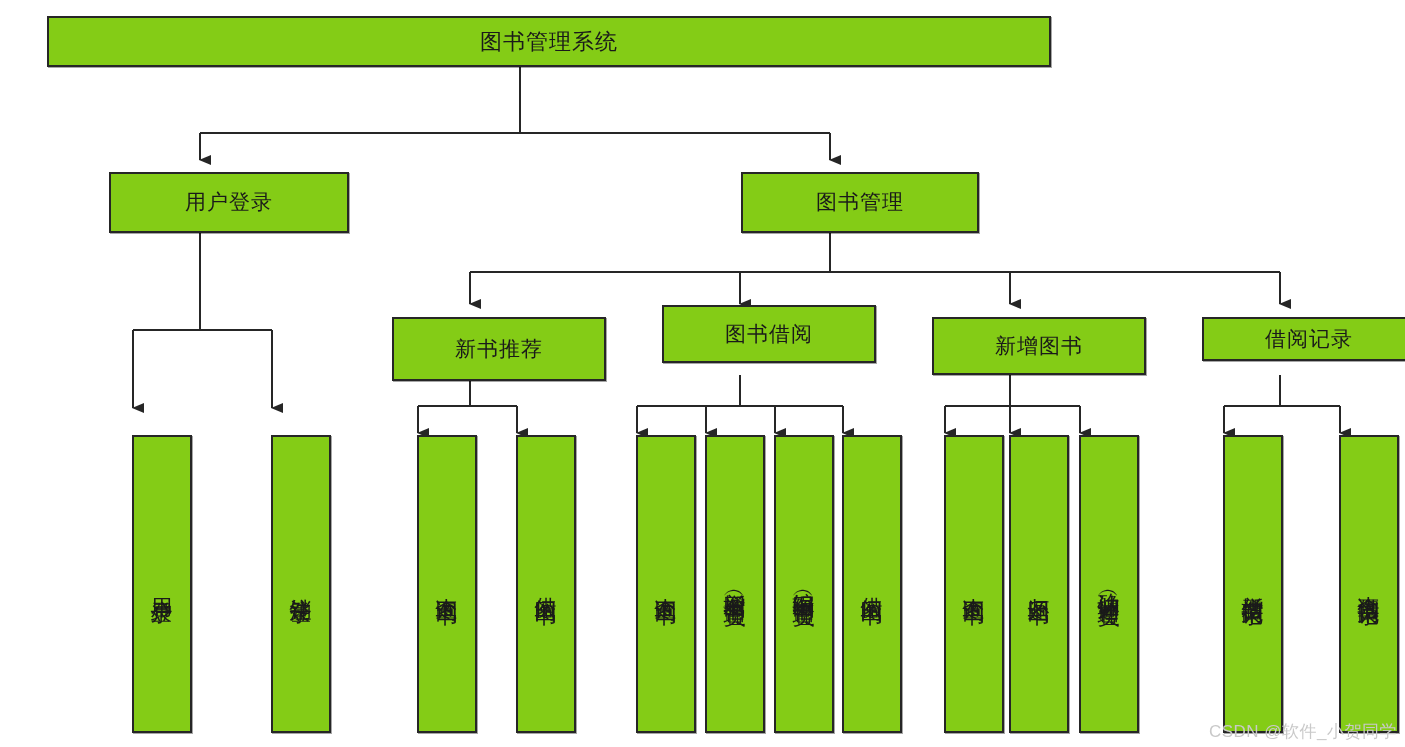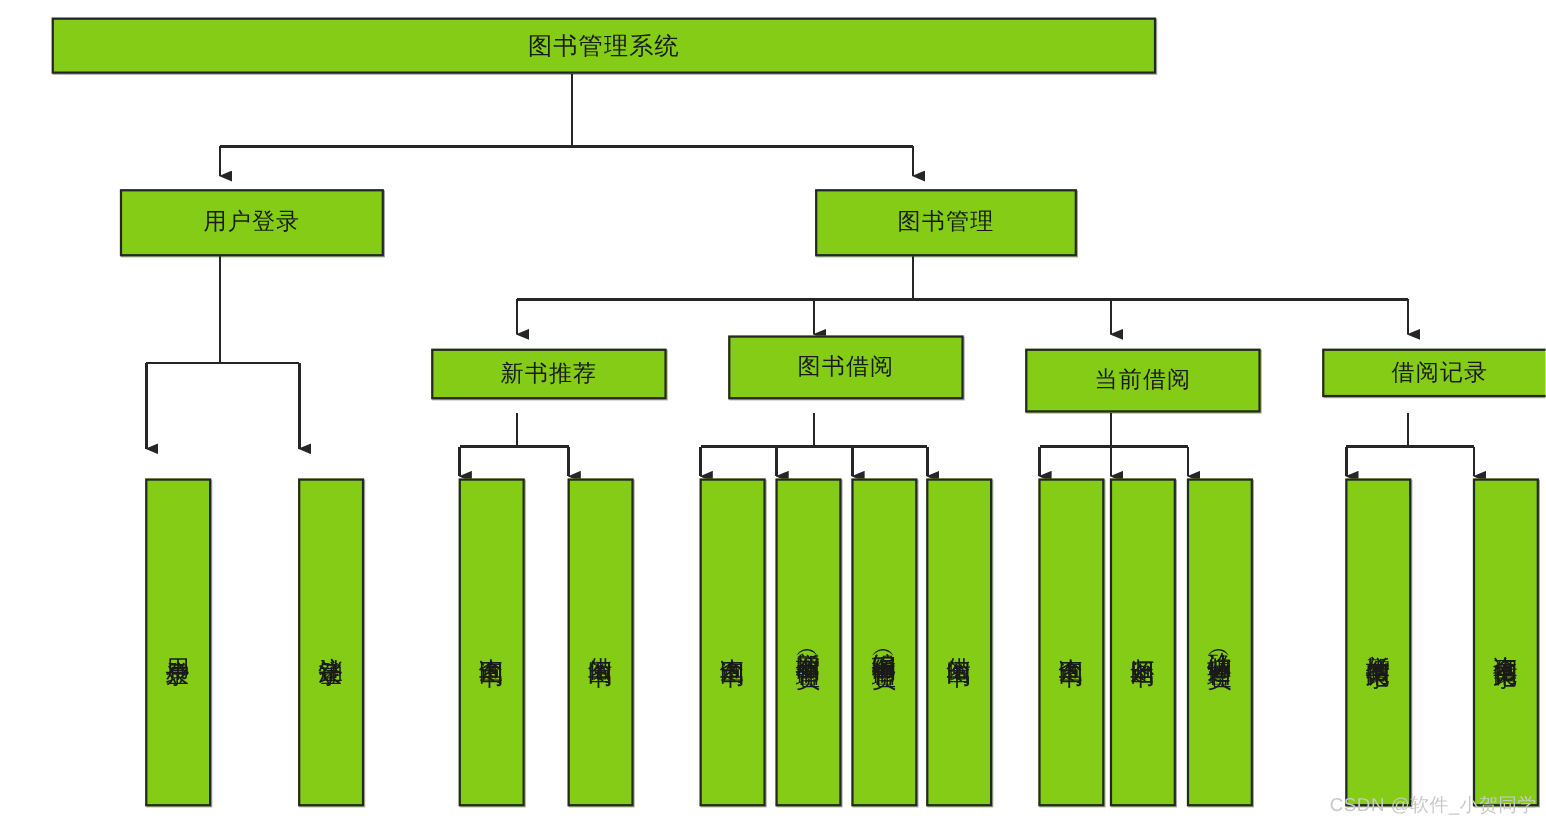--- a/index.html
+++ b/index.html
@@ -127,28 +127,28 @@
     <span>图书管理系统</span>
   </div>
 
   <div class="node h" style="left:80px; top:172px; width:240px; height:61px;">
     <span>用户登录</span>
   </div>
   <div class="node h" style="left:712px; top:172px; width:238px; height:61px;">
     <span>图书管理</span>
   </div>
 
-  <div class="node h" style="left:363px; top:317px; width:214px; height:46px;">
+  <div class="node h" style="left:363px; top:317px; width:214px; height:64px;">
     <span>新书推荐</span>
   </div>
   <div class="node h" style="left:633px; top:305px; width:214px; height:58px;">
     <span>图书借阅</span>
   </div>
   <div class="node h" style="left:903px; top:317px; width:214px; height:58px;">
-    <span>当前借阅</span>
+    <span>新增图书</span>
   </div>
   <div class="node h" style="left:1173px; top:317px; width:214px; height:44px;">
     <span>借阅记录</span>
   </div>
 
   <div class="node v" style="left:103px; top:435px; width:60px; height:298px;">
     <span>用户登录</span>
   </div>
   <div class="node v" style="left:242px; top:435px; width:60px; height:298px;">
     <span>注销登录</span>

